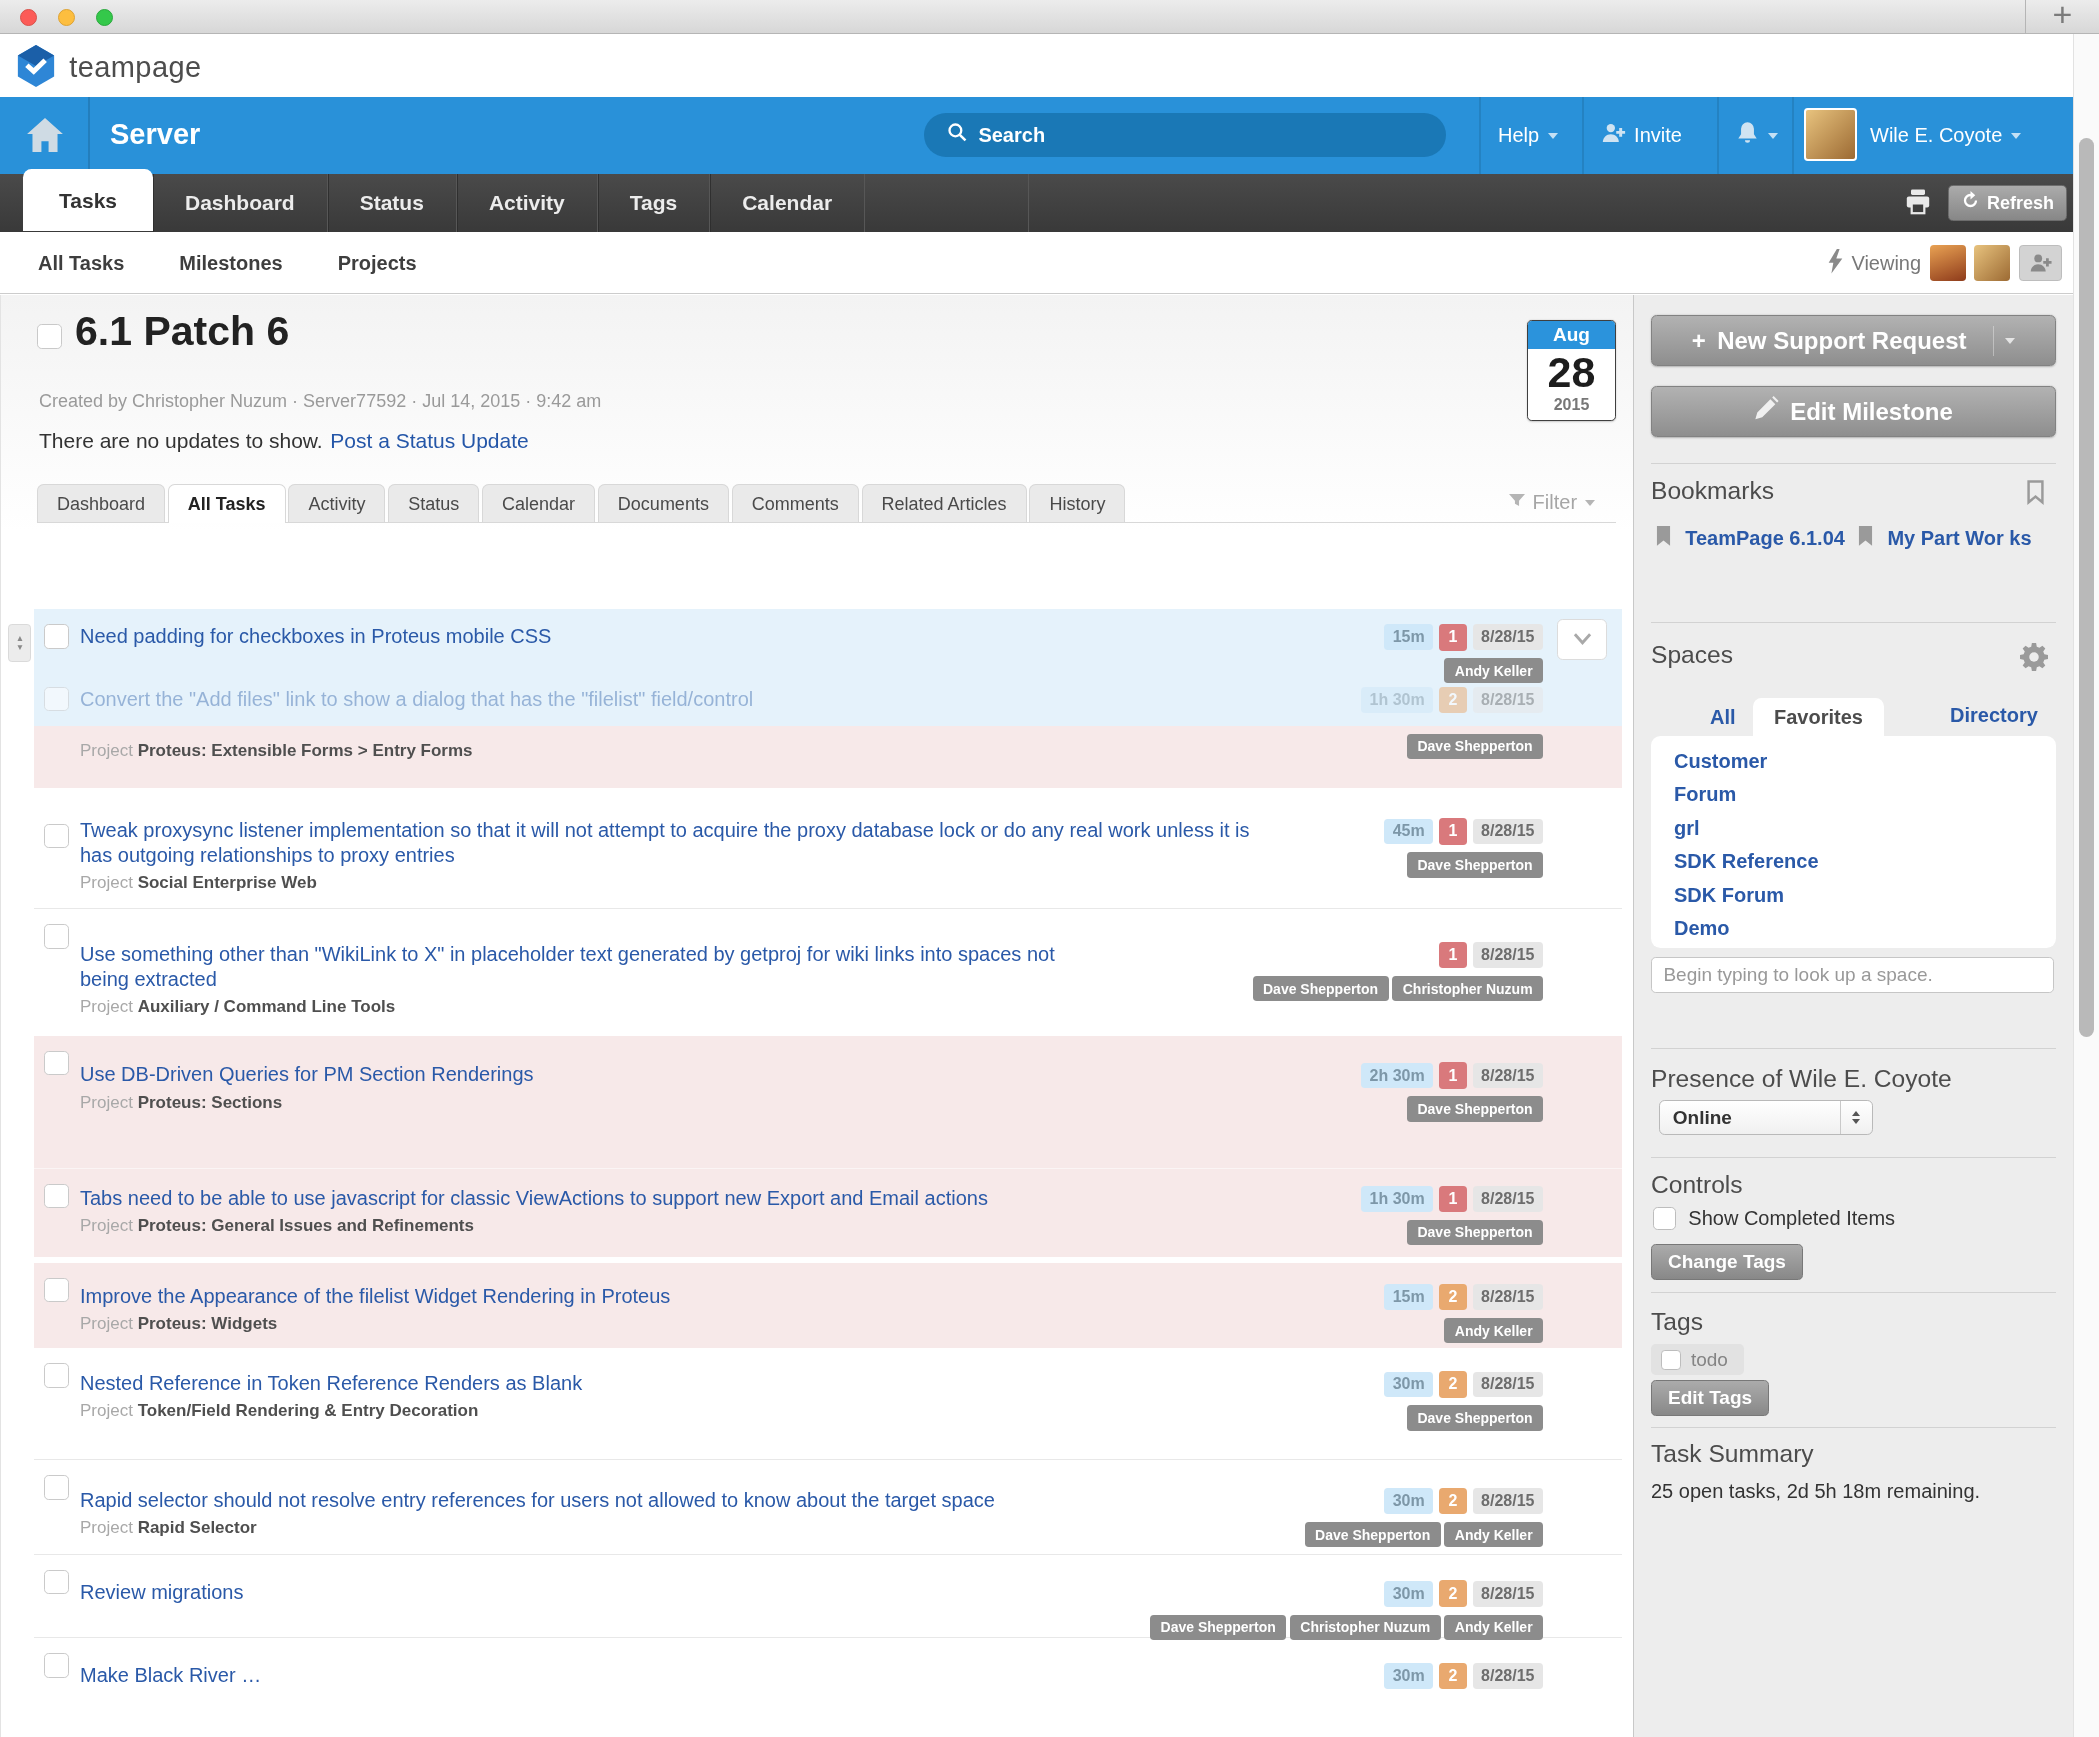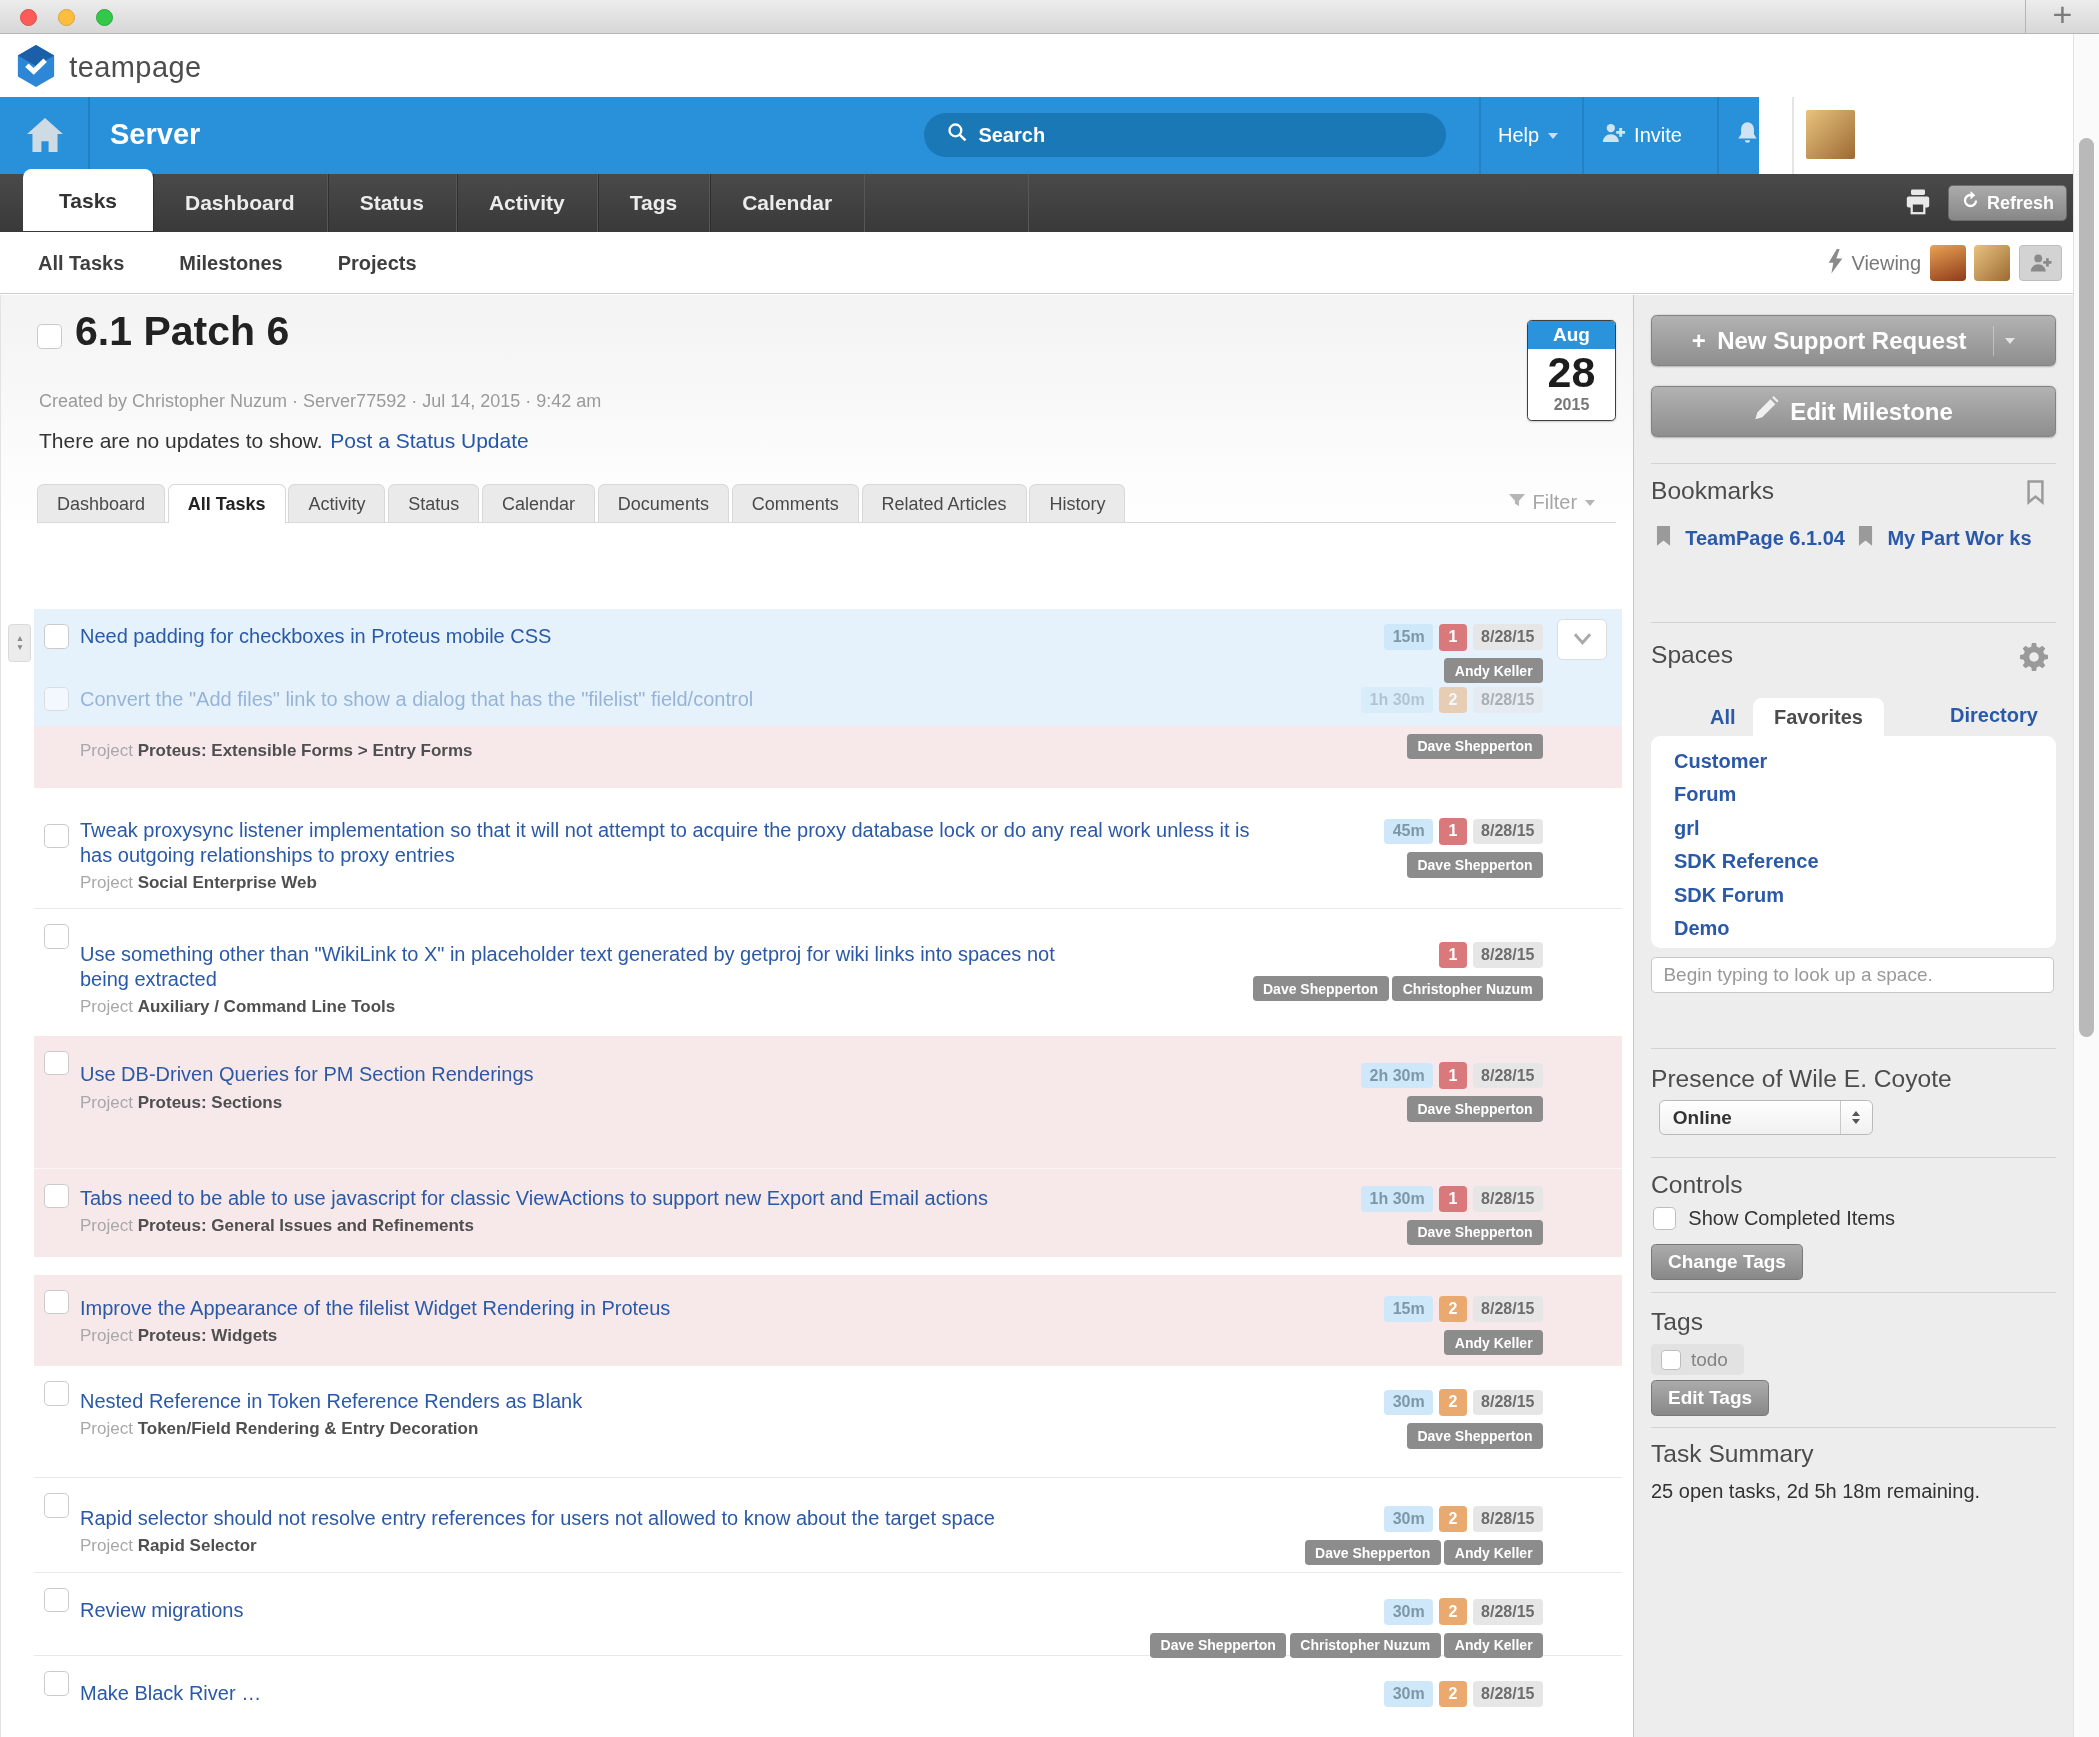--- a/index.html
+++ b/index.html
@@ -13,21 +13,21 @@
 .tl.yel{left:58px;background:#fdbe3f;border:0.9px solid #dda233}
 .tl.grn{left:96px;background:#34c84a;border:0.9px solid #2aa83d}
 .plusbox{position:absolute;right:0;top:0;width:74px;height:33px;border-left:0.9px solid #b5b5b5;color:#7b7b7b;font-size:34px;font-weight:400;text-align:center;line-height:28px}
 
 
 .logobar{position:absolute;left:0;top:35px;width:2099px;height:62px;background:#fff}
 .logo{position:absolute;left:15px;top:9.5px;display:flex;align-items:center;gap:12.3px}
 .logo-text{font-size:29px;color:#4d4d4d;letter-spacing:0.4px}
 
 
-.bluebar{position:absolute;left:0;top:97px;width:1759px;height:77px;background:#2991d9}
+.bluebar{position:absolute;left:0;top:97px;width:2073px;height:77px;background:#2991d9}
 .home{position:absolute;left:23px;top:16px;width:44px;height:44px;display:flex;align-items:center;justify-content:center}
 .bb-div{position:absolute;left:88px;top:0;width:1.9px;height:77px;background:rgba(0,0,0,.13)}
 .space-title{position:absolute;left:110px;top:21px;font-size:29px;font-weight:700;color:#fff}
 .searchpill{position:absolute;left:924px;top:16px;width:522px;height:44px;background:#1a78b6;border-radius:23px;display:flex;align-items:center;padding-left:23px;gap:10.4px;color:#fff;font-size:20px;font-weight:700}
 .bb-sep{position:absolute;top:0;width:1.9px;height:77px;background:rgba(0,0,0,.10)}
 .bb-item{position:absolute;top:0;height:77px;display:flex;align-items:center;gap:8.5px;color:#fff;font-size:20px;font-weight:400}
 .car-w{width:0;height:0;border-left:5.7px solid transparent;border-right:5.7px solid transparent;border-top:6.6px solid rgba(255,255,255,.72)}
 .avatar-hd{position:absolute;left:1804px;top:11.4px;width:53px;height:53px;background:linear-gradient(135deg,#e8c37e,#9c6a33);border:2.8px solid #fff;border-radius:3.8px}
 
 
@@ -94,21 +94,21 @@
 .ghost-line .badges{position:absolute;right:79px;top:0}
 .chev{position:absolute;top:9.5px;right:15px;width:50px;height:41px;background:#fff;border:0.9px solid #dcdcdc;border-radius:5.7px;display:flex;align-items:center;justify-content:center;cursor:pointer}
 .drag{position:absolute;left:-25.6px;top:15px;width:23px;height:38px;background:#ececec;border:0.9px solid #dadada;border-radius:3.8px;display:flex;flex-direction:column;align-items:center;justify-content:center;color:#8a8a8a;font-size:8.5px;line-height:9.5px;cursor:grab}
 .r1{padding-bottom:11.4px}
 .r2{padding-top:9.5px;padding-bottom:26.5px;margin-bottom:21px}
 .r2 .right{top:7.6px}
 .r3{padding-top:9.5px;padding-bottom:15px}.r3 .right{top:9.5px}
 .r4{padding-top:33px;padding-bottom:19px}.r4 .right{top:33px}.r4 .t-title{max-width:1003px}
 .r5{padding-top:26.5px;padding-bottom:55px}.r5 .right{top:26.5px}
 .r6{padding-top:17px;padding-bottom:21px;border-top:0.9px solid rgba(255,255,255,.55)}.r6 .right{top:17px}
-.r7{margin-top:18px;padding-top:21px;padding-bottom:20px}.r7 .right{top:21px}
+.r7{margin-top:6px;padding-top:21px;padding-bottom:14px}.r7 .right{top:21px}
 .r8{padding-top:23px;padding-bottom:38px}.r8 .right{top:23px}
 .r9{padding-top:27.4px;padding-bottom:16px}.r9 .right{top:27.4px}.r9 .t-title{max-width:1022px}
 .r10{padding-top:25.6px;padding-bottom:32px}.r10 .right{top:25.6px}
 .r11{padding-top:24.6px;height:57px;overflow:hidden}.r11 .right{top:24.6px}
 
 
 .sidebar{position:absolute;left:1633px;top:295px;width:440px;height:1442px;background:#ededed;border-left:0.9px solid #c8c8c8}
 .btn-l{position:absolute;left:17px;width:405px;height:51px;background:linear-gradient(#b2b2b2,#8e8e8e);border:0.9px solid #828282;border-radius:5.7px;color:#fff;font-size:24px;font-weight:700;display:flex;align-items:center;justify-content:center;gap:11.4px;box-shadow:0 0.9px 1.9px rgba(0,0,0,.25);cursor:pointer}
 .nsr{top:20px}
 .nsr-divider{width:0.9px;height:30px;background:rgba(255,255,255,.35);margin-left:15px}

